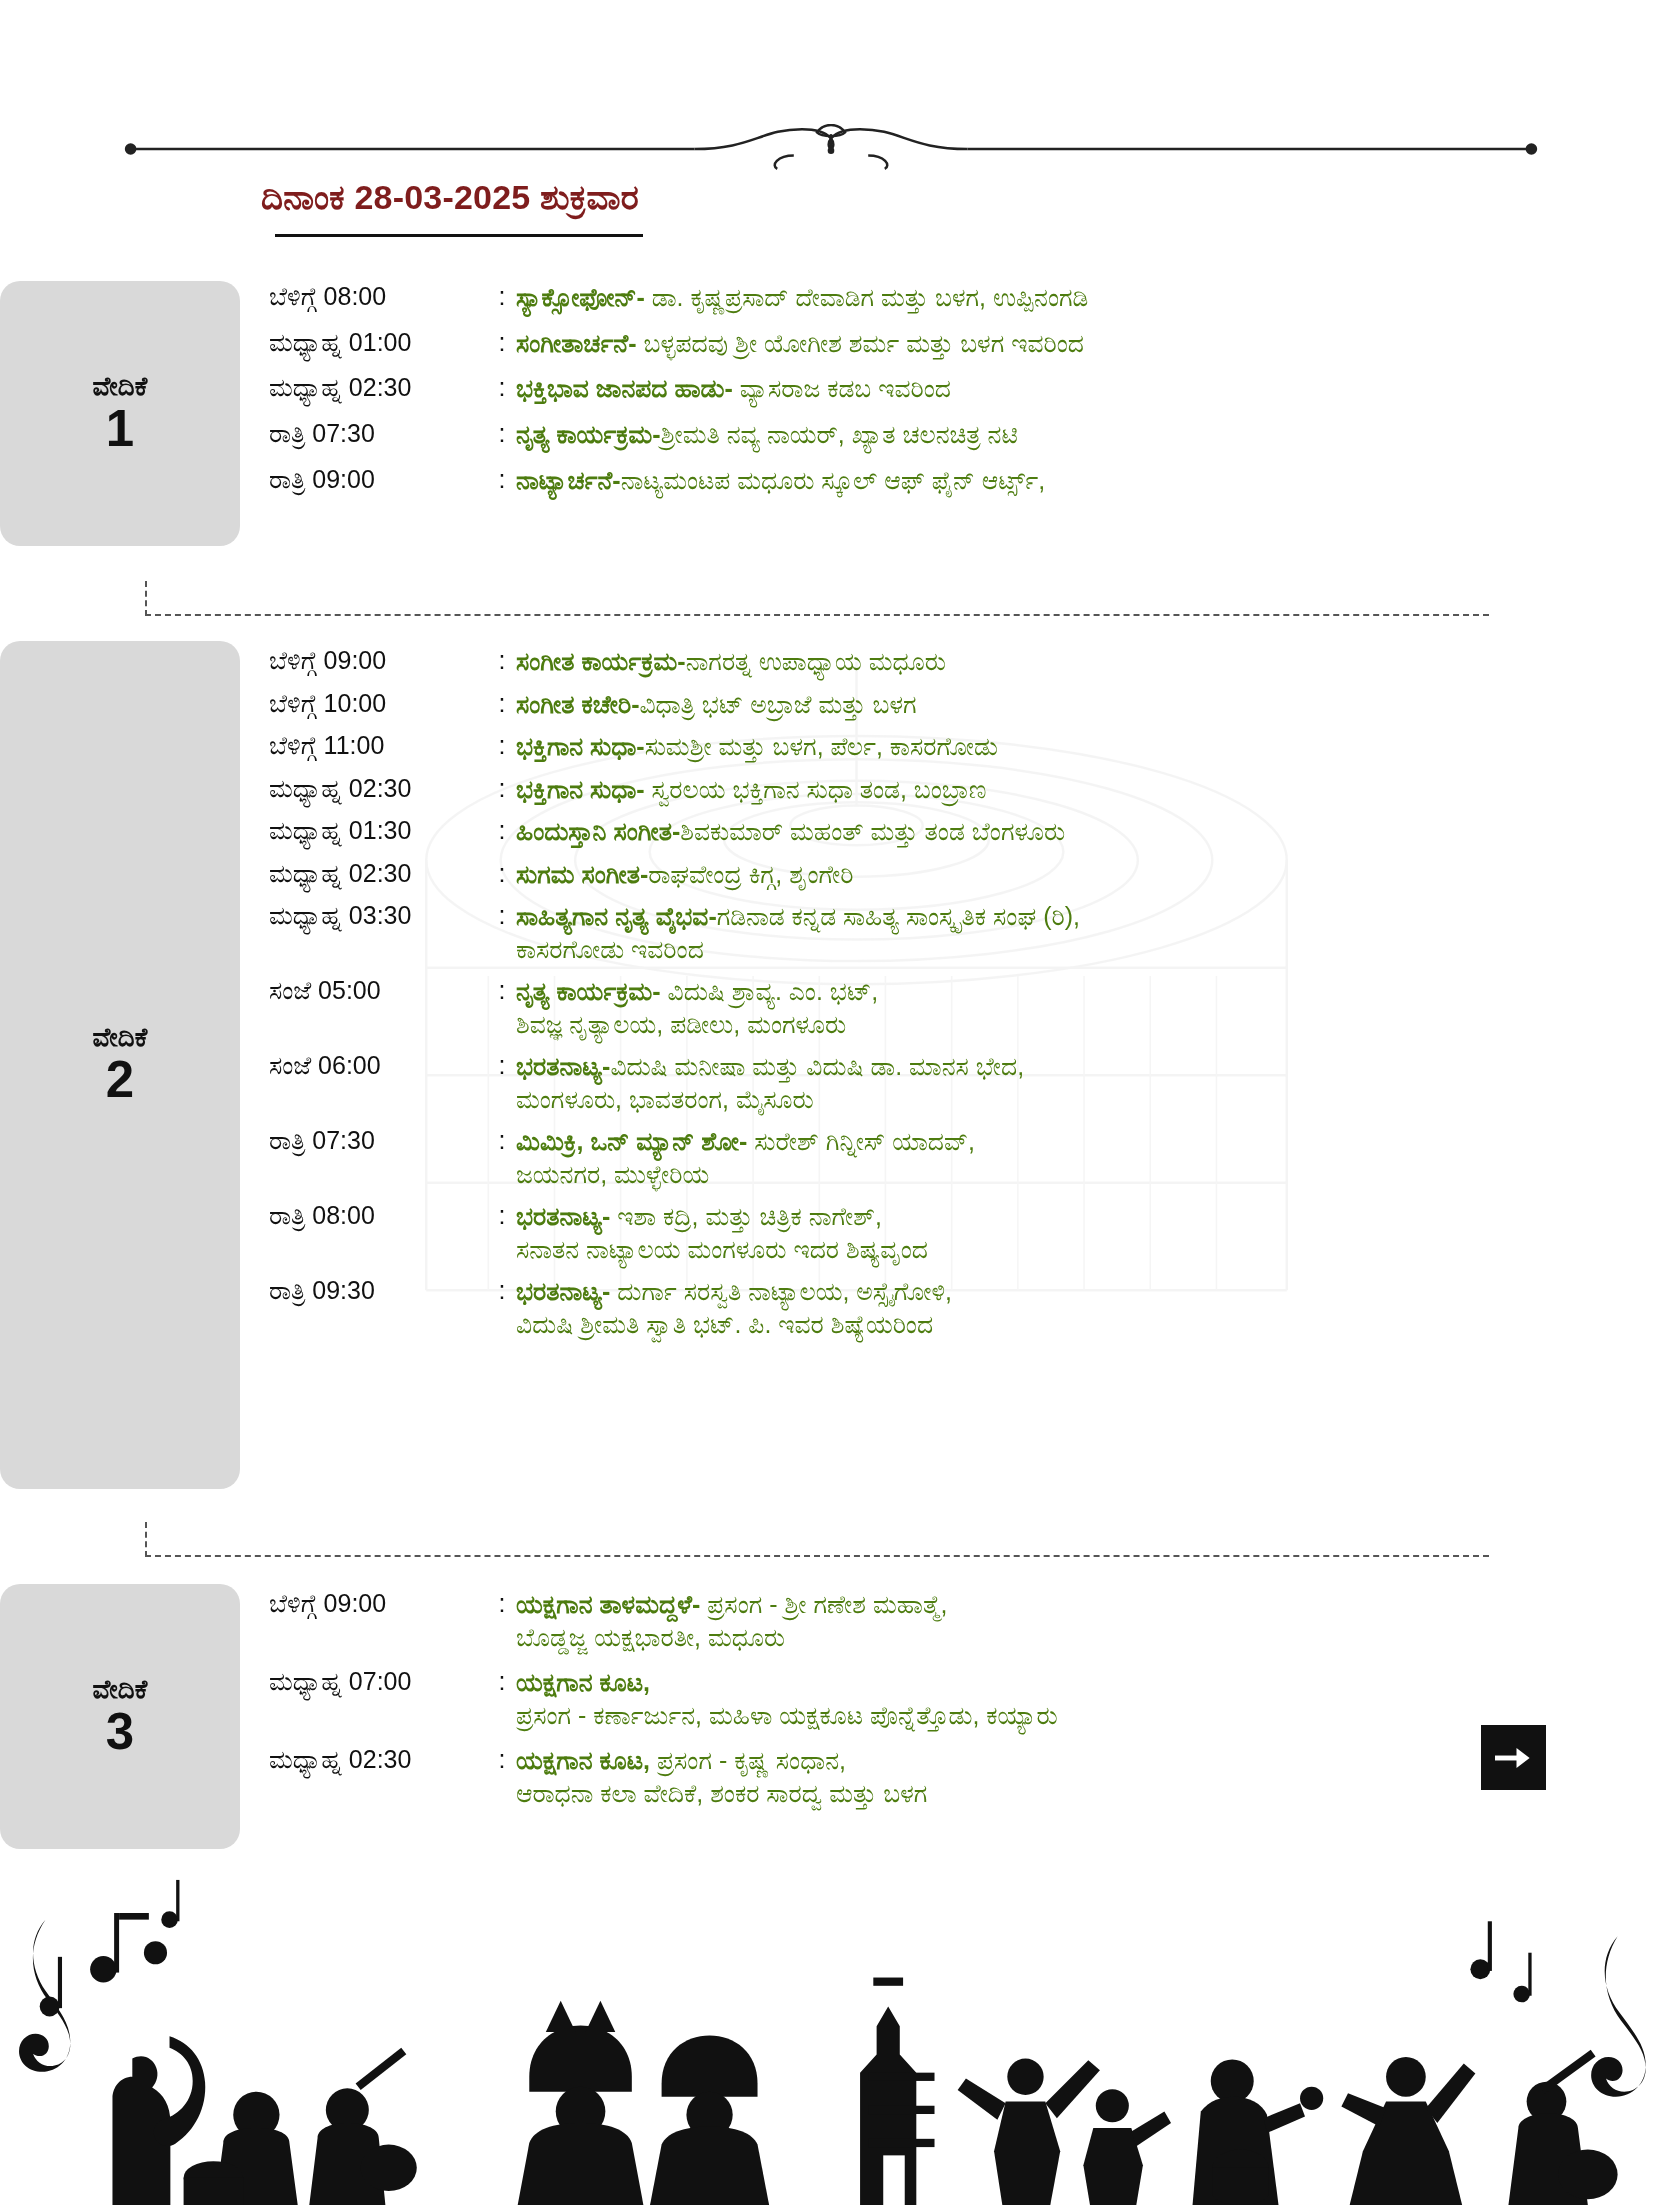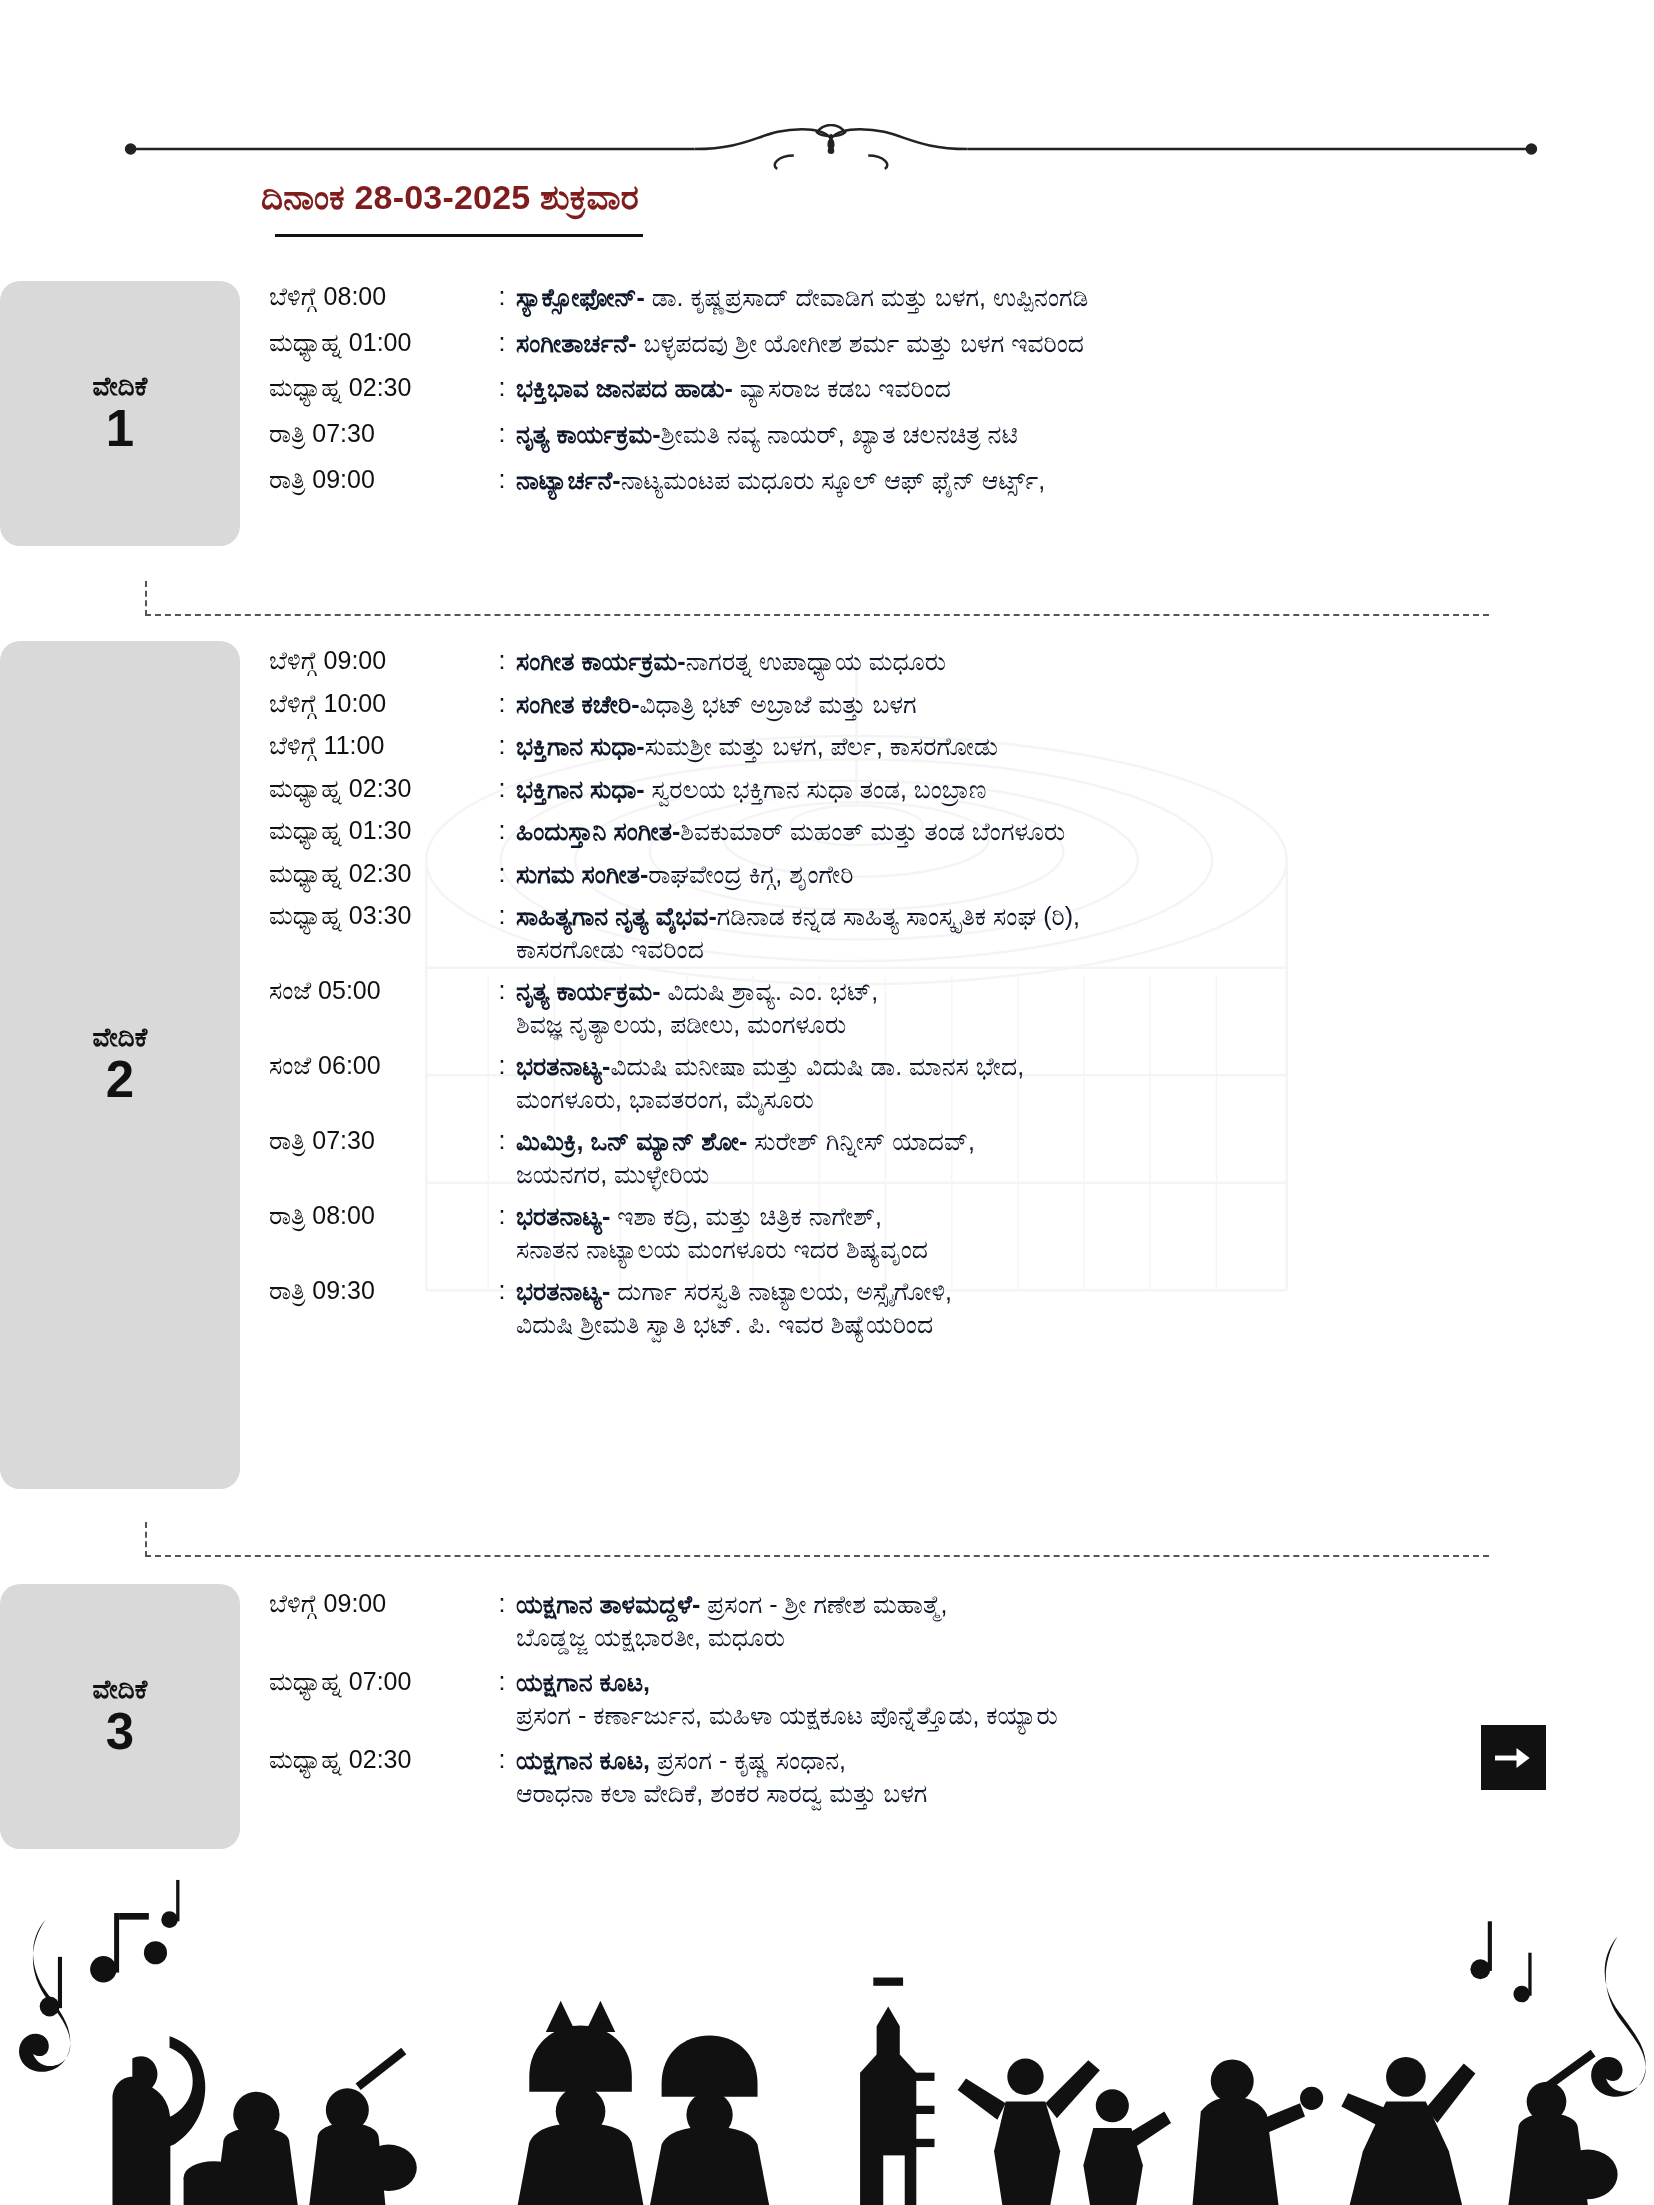--- a/index.html
+++ b/index.html
@@ -139,21 +139,21 @@
     flex: 0 0 28px;
     font-size: 25px;
     line-height: 1.22;
     text-align: center;
     color: #111;
   }
   .desc {
     flex: 1 1 auto;
     font-size: 25px;
     line-height: 1.3;
-    color: #0f172a;
+    color: #4d7c0f;
   }
   .desc b { font-weight: bold; }
   .desc .cont { display: block; }
 
   
   .arrow-btn {
     position: absolute;
     left: 1481px;
     top: 1725px;
     width: 65px;

